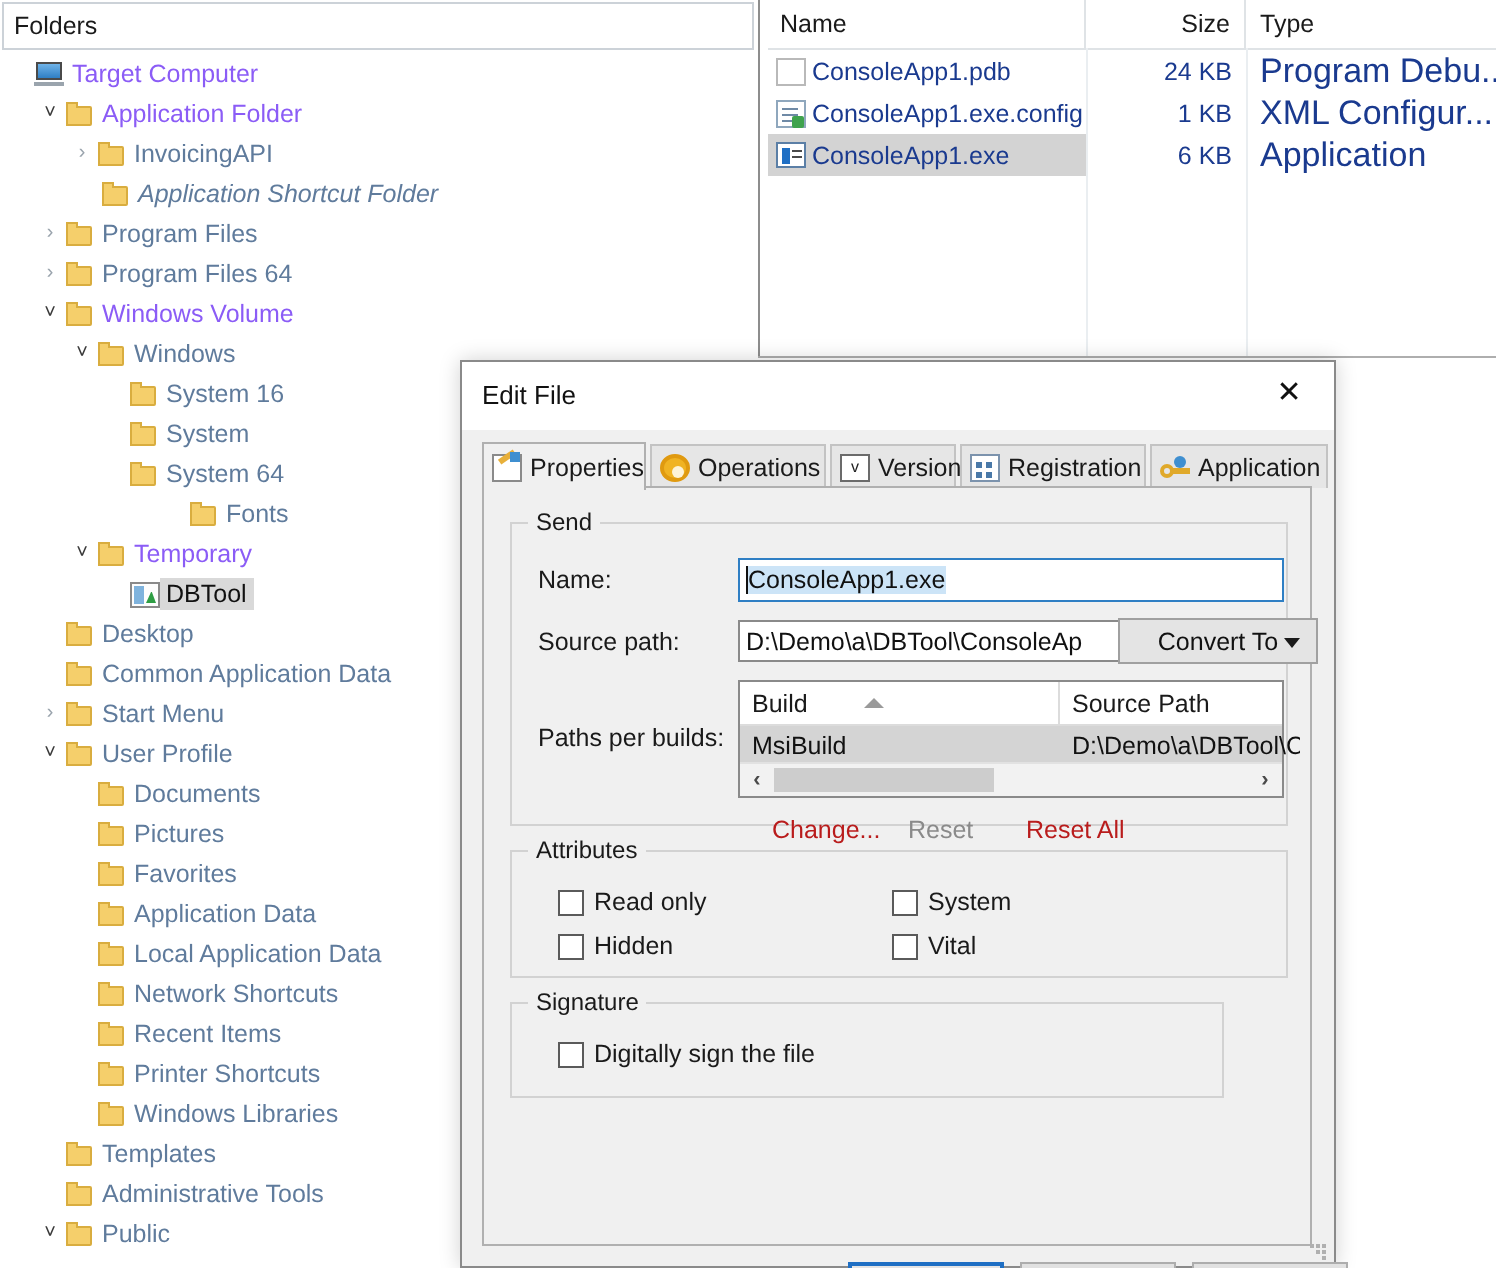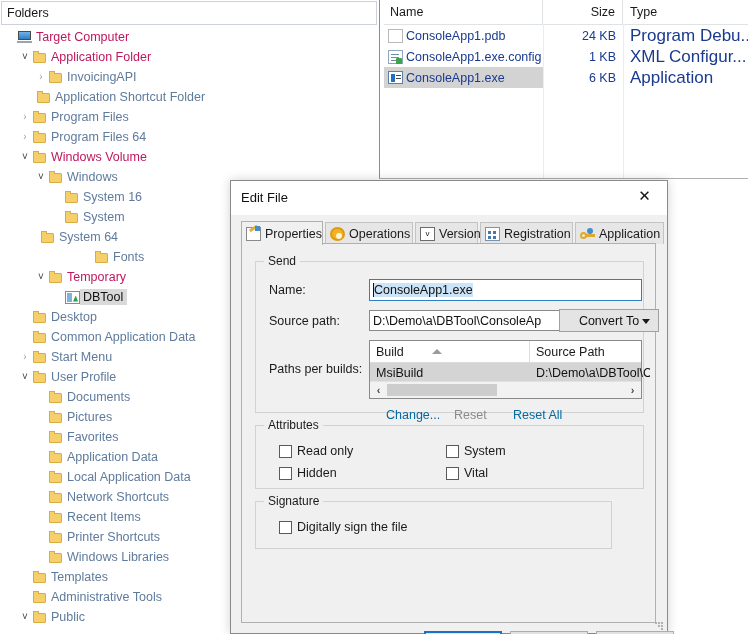--- a/index.html
+++ b/index.html
@@ -29,21 +29,21 @@
     font-size:12.5px;white-space:nowrap;position:relative;
   }
   .tnode .chev{
     width:14px;min-width:14px;height:20px;display:flex;align-items:center;justify-content:center;
     font-size:10px;line-height:1;
   }
   .chev.exp{color:#3a3a3a;}
   .chev.col{color:#9aa4ad;}
   .chev.none{color:transparent;}
   .tlabel{padding-left:3px;}
-  .tlabel.dark{color:#be185d;}
+  .tlabel.dark{color:#8b5cf6;}
   .tlabel.blue{color:#5f7b9c;}
   .tlabel.sel{background:#d9d9d9;padding:1px 4px 1px 3px;color:#111;}
 
   
   .ficon{width:15px;min-width:15px;height:13px;position:relative;margin-left:1px;}
   .ficon:before{
     content:"";position:absolute;left:0;top:2px;width:13px;height:10px;
     background:#f5cf6b;border:1px solid #d9ad3f;box-sizing:border-box;border-radius:0 1px 1px 0;
   }
   .ficon:after{
@@ -211,21 +211,21 @@
   .gc.b{left:0;width:160px;}
   .gc.s{left:160px;width:120px;overflow:hidden;}
   #grid-scroll{position:absolute;left:0;bottom:0;width:271px;height:16px;background:#f2f2f2;border-top:1px solid #e2e2e2;}
   .sbtn{position:absolute;top:0;width:15px;height:16px;display:flex;align-items:center;justify-content:center;
     font-size:11px;color:#4a4a4a;font-weight:bold;}
   #sb-left{left:1px;}
   #sb-right{right:1px;}
   #sb-thumb{position:absolute;left:17px;top:2px;width:110px;height:12px;background:#cdcdcd;}
 
   
-  .lnk{position:absolute;font-size:12.5px;color:#0369a1;}
+  .lnk{position:absolute;font-size:12.5px;color:#b91c1c;}
   .lnk.dis{color:#8a8a8a;}
   #lnk-change{left:130px;top:146px;}
   #lnk-reset{left:198px;top:146px;}
   #lnk-resetall{left:257px;top:146px;}
 
   
   .cbrow{position:absolute;display:flex;align-items:center;font-size:12.5px;color:#1a1a1a;}
   .cbox{width:13px;height:13px;border:1px solid #5a5a5a;background:#fff;box-sizing:border-box;margin-right:5px;}
   #cb-readonly{left:23px;top:18px;}
   #cb-hidden{left:23px;top:40px;}
@@ -261,21 +261,21 @@
       <div class="tnode" style="padding-left: 18px;">
         <span class="chev exp">˅</span>
         <span class="ficon"></span>
         <span class="tlabel dark">Application Folder</span>
       </div>
       <div class="tnode" style="padding-left: 34px;">
         <span class="chev col">›</span>
         <span class="ficon"></span>
         <span class="tlabel blue">InvoicingAPI</span>
       </div>
-      <div class="tnode" style="padding-left: 22px;">
+      <div class="tnode" style="padding-left: 36px; font-style: italic;">
         <span class="chev none"></span>
         <span class="ficon"></span>
         <span class="tlabel blue">Application Shortcut Folder</span>
       </div>
       <div class="tnode" style="padding-left: 18px;">
         <span class="chev col">›</span>
         <span class="ficon"></span>
         <span class="tlabel blue">Program Files</span>
       </div>
       <div class="tnode" style="padding-left: 18px;">
@@ -296,21 +296,21 @@
       <div class="tnode" style="padding-left: 50px;">
         <span class="chev none"></span>
         <span class="ficon"></span>
         <span class="tlabel blue">System 16</span>
       </div>
       <div class="tnode" style="padding-left: 50px;">
         <span class="chev none"></span>
         <span class="ficon"></span>
         <span class="tlabel blue">System</span>
       </div>
-      <div class="tnode" style="padding-left: 26px;">
+      <div class="tnode" style="padding-left: 50px;">
         <span class="chev none"></span>
         <span class="ficon"></span>
         <span class="tlabel blue">System 64</span>
       </div>
       <div class="tnode" style="padding-left: 80px; text-align: right;">
         <span class="chev none"></span>
         <span class="ficon"></span>
         <span class="tlabel blue">Fonts</span>
       </div>
       <div class="tnode" style="padding-left: 34px;">

